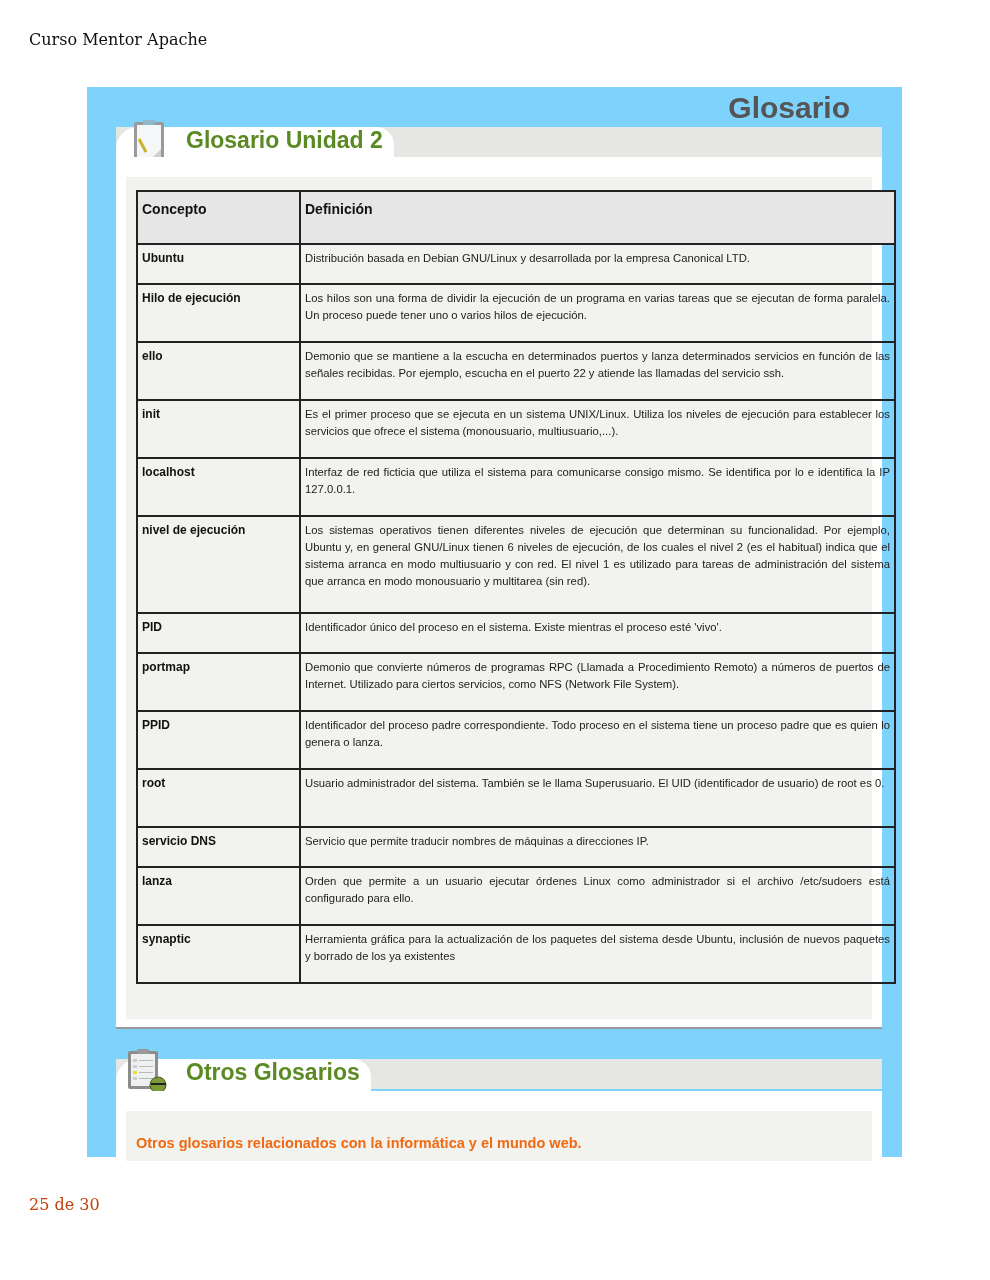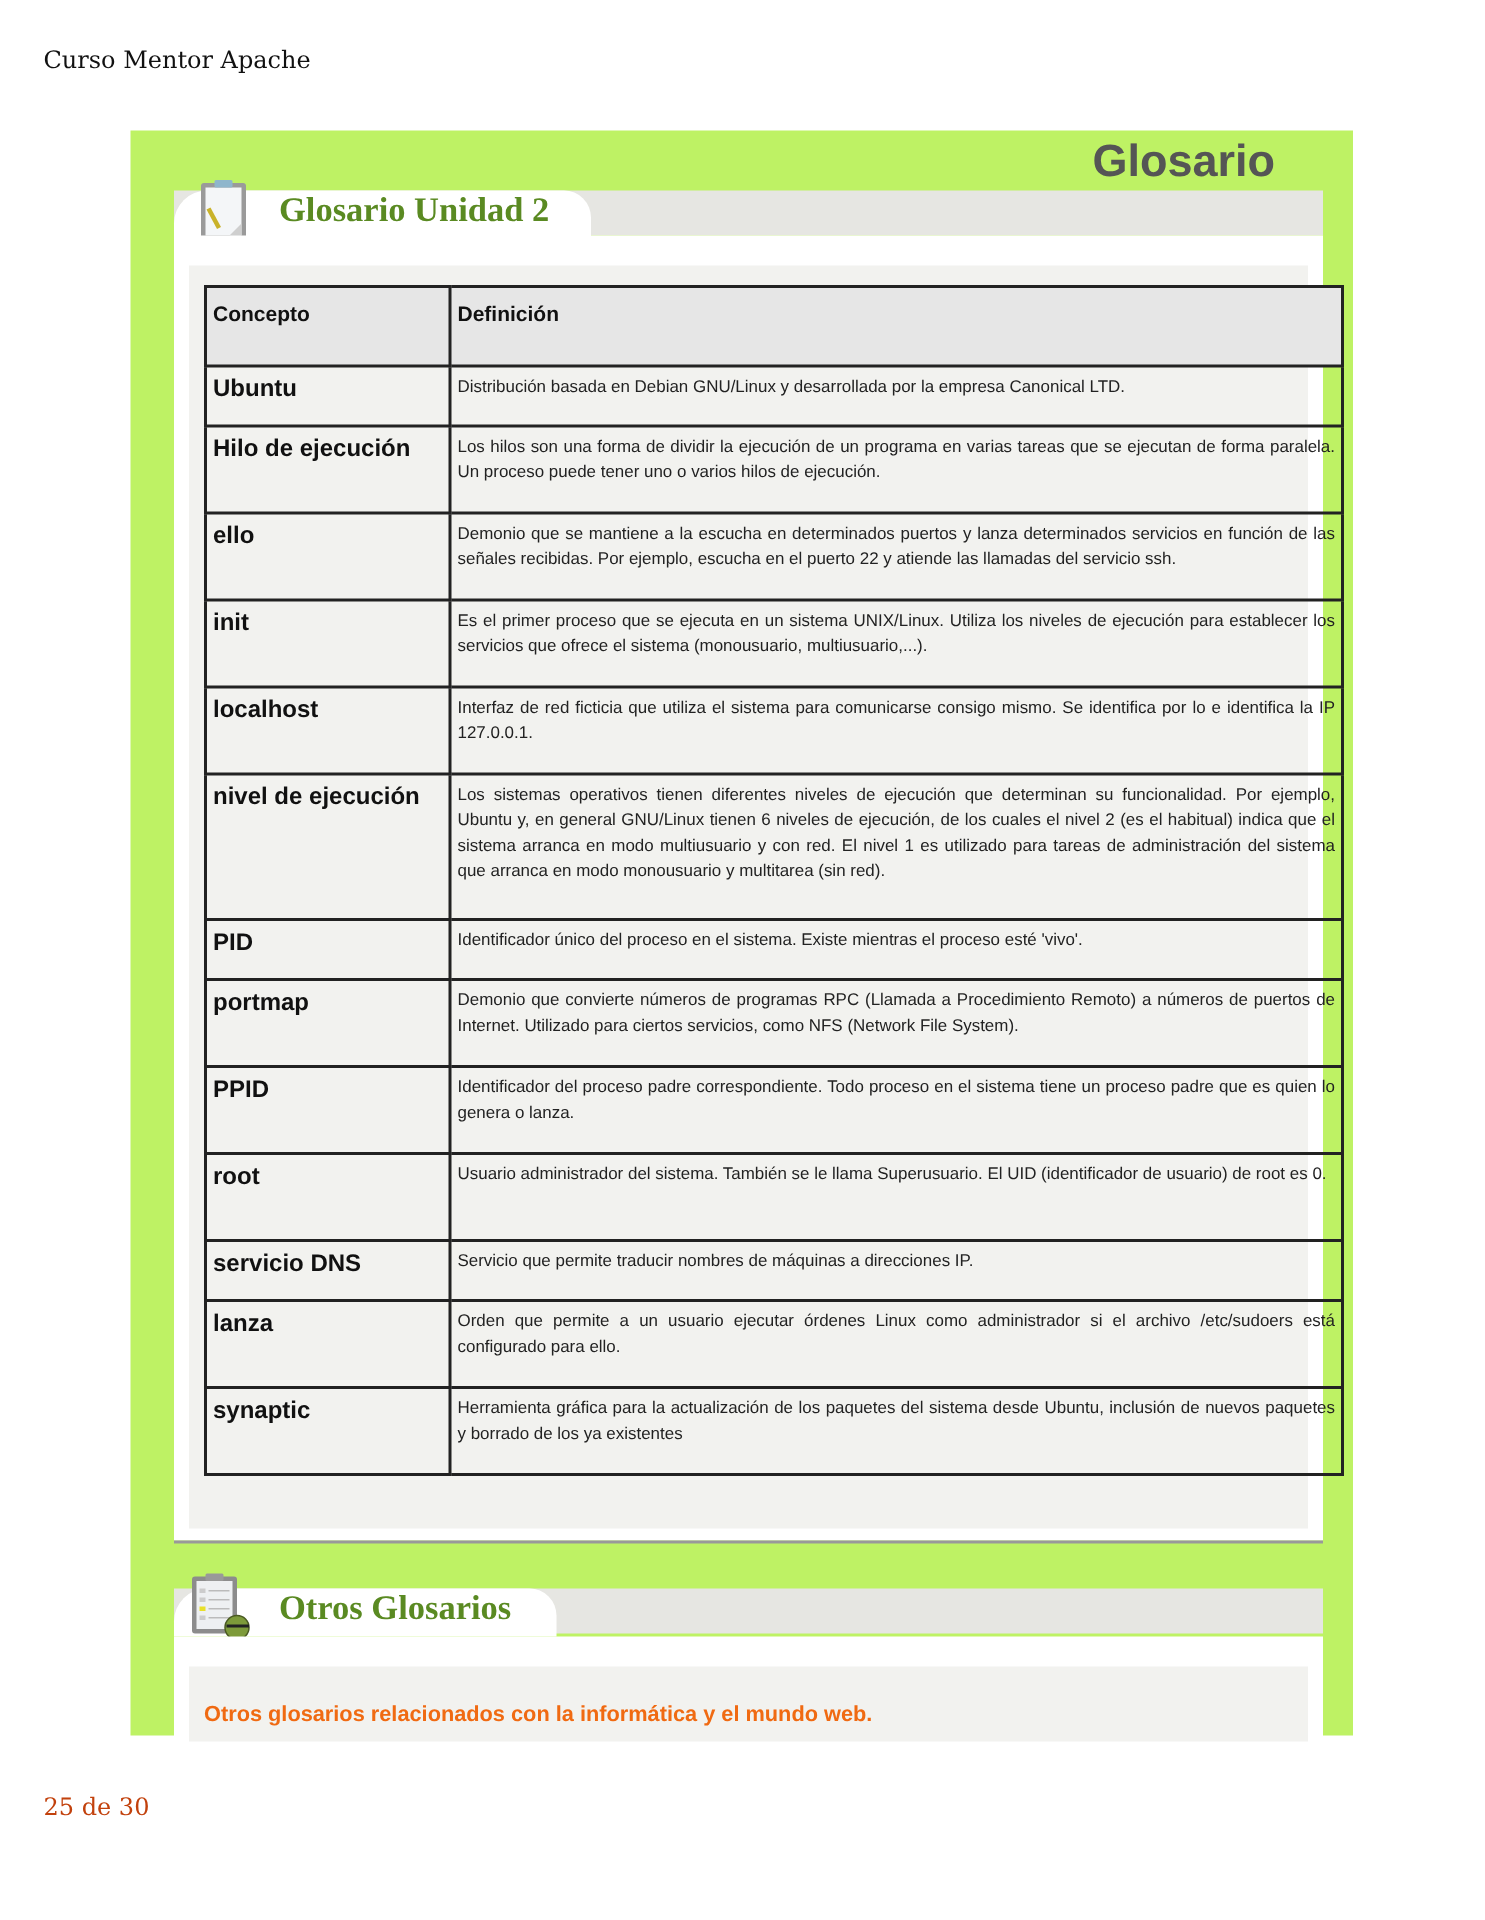--- a/index.html
+++ b/index.html
@@ -1,32 +1,32 @@
 <!DOCTYPE html>
 <html><head>
 <meta charset="utf-8">
 <style>
   html, body { margin:0; padding:0; }
   body { width:990px; height:1280px; background:#ffffff; position:relative; overflow:hidden; font-family:"Liberation Sans", sans-serif; }
   .page-header { position:absolute; left:29px; top:30px; font-family:"DejaVu Serif", serif; font-size:16px; color:#111; }
   .page-footer { position:absolute; left:29px; top:1195px; font-family:"DejaVu Serif", serif; font-size:16px; color:#c2410c; }
-  .frame { position:absolute; left:87px; top:87px; width:815px; height:1070px; background:#bef264; }
+  .frame { position:absolute; left:87px; top:87px; width:815px; height:1070px; background:#7dd3fc; }
   .frame-title { position:absolute; right:52px; top:4px; font-size:30px; font-weight:bold; color:#555555; }
   .section { position:absolute; left:29px; width:766px; }
   .section .tab-strip { position:absolute; left:0; top:0; width:766px; height:70px; }
   .tab-bg { position:absolute; left:0; top:40px; width:766px; height:30px; background:#e6e6e2; }
-  .tab { position:absolute; left:0; top:40px; height:32px; background:#fff; border-radius:22px 18px 0 0;font-family:Liberation Serif, serif; }
+  .tab { position:absolute; left:0; top:40px; height:32px; background:#fff; border-radius:22px 18px 0 0; }
   .tab-label { position:absolute; left:70px; top:0px; font-size:23px; font-weight:bold; color:#5a8a22; white-space:nowrap; }
   .icon { position:absolute; left:16px; top:32px; width:36px; height:42px; }
   .body-white { position:absolute; left:0; top:70px; width:766px; background:#fff; }
   .body-inner { position:absolute; left:10px; top:20px; width:746px; background:#f2f2ef; }
   table { position:absolute; left:10px; top:13px; width:760px; border-collapse:collapse; table-layout:fixed;padding-left:12px; }
   td, th { border:2px solid #222; vertical-align:top; text-align:left; }
   th { background:#e6e6e6; height:42px; font-size:14px; font-weight:bold; padding:9px 4px 0 4px; color:#111; }
-  td.term { font-size:16px; font-weight:bold; padding:6px 4px; color:#111; }
+  td.term { font-size:12px; font-weight:bold; padding:6px 4px; color:#111; }
   td.def { font-size:11.3px; line-height:17px; padding:5px 4px 10px 4px; color:#222; text-align:justify; }
   .divider { position:absolute; left:29px; top:940px; width:766px; height:2px; background:#999; }
   .otros-text { position:absolute; left:10px; top:24px; font-size:14.5px; font-weight:bold; color:#f06a12; }
 </style>
 </head>
 <body>
 
 <div class="page-header">Curso Mentor Apache</div>
 
 <div class="frame">

